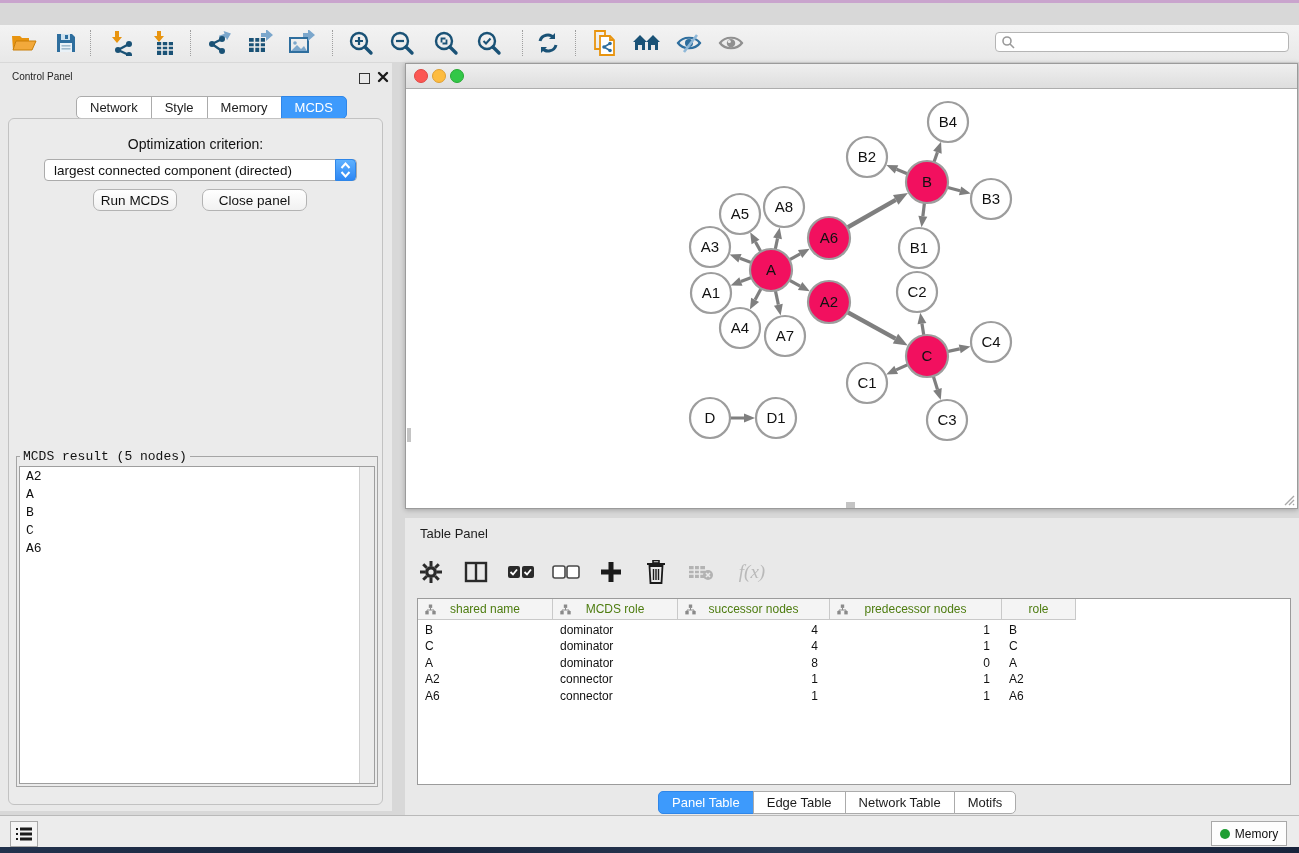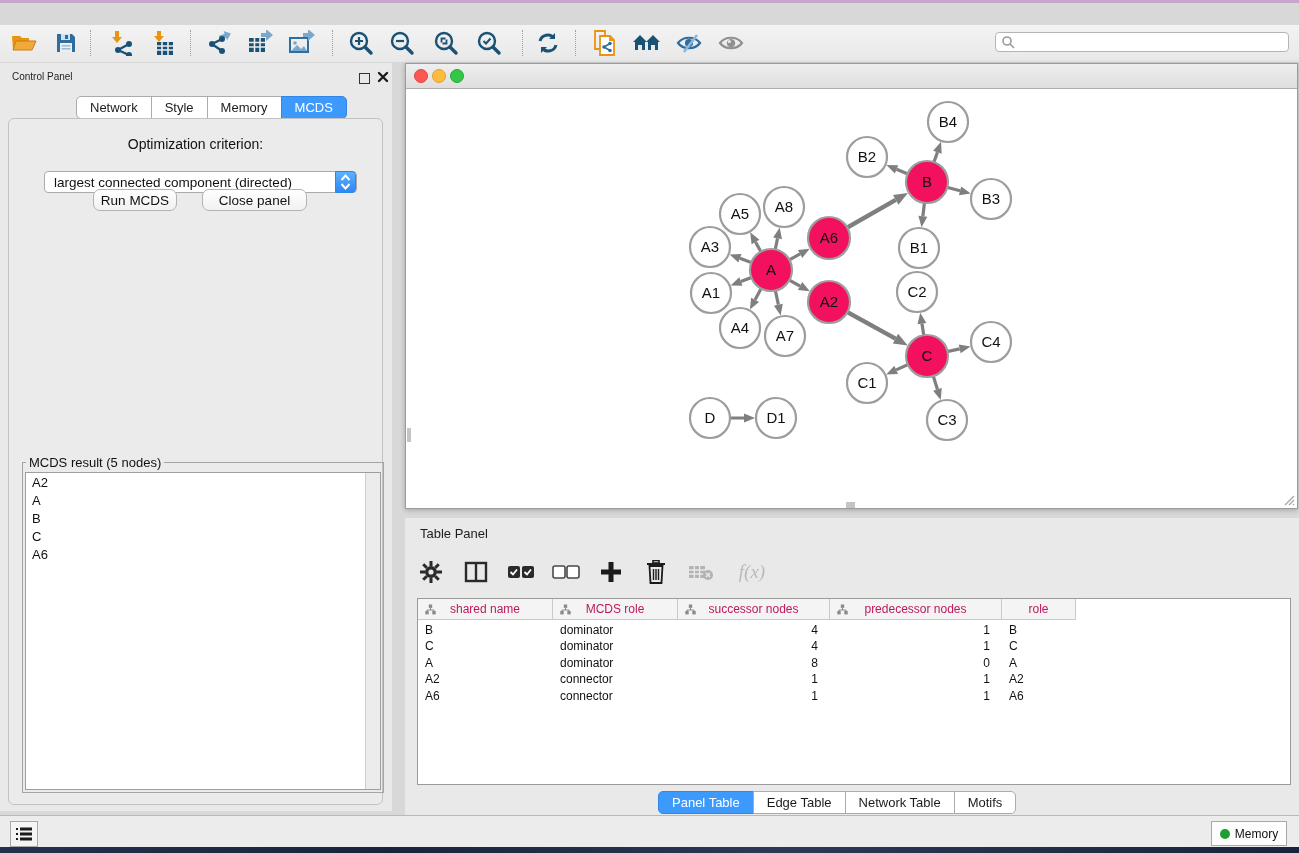--- a/index.html
+++ b/index.html
@@ -31,48 +31,48 @@
   .float-btn{position:absolute;width:9px;height:9px;border:1.5px solid #333;top:4px;}
   .close-x{position:absolute;top:2px;width:12px;height:12px;}
   .segrow{position:absolute;display:flex;align-items:center;}
   .seg{height:17px;line-height:17px;padding:2px 13px;font-size:13px;color:#1C1C1C;background:#fff;border:1px solid #ABABAB;margin-left:-1px;}
   .seg:first-child{border-radius:5px 0 0 5px;margin-left:0;}
   .seg:last-child{border-radius:0 5px 5px 0;}
   .seg.active{background:#3D9AFC;border-color:#2F86E8;color:#fff;}
   #cp-tabs{left:76px;top:33px;}
   #cp-body{position:absolute;left:8px;top:55px;width:375px;height:687px;background:#EBEBEB;border:1px solid #C2C2C2;border-radius:6px;box-sizing:border-box;}
   #opt-label{position:absolute;left:0;top:17px;width:100%;text-align:center;font-size:14px;color:#111;}
-  #criterion-select{position:absolute;left:35px;top:40px;width:313px;height:22px;background:#fff;border:1px solid #ABABAB;border-radius:4px;box-sizing:border-box;margin-top:12px;}
+  #criterion-select{position:absolute;left:35px;top:40px;width:313px;height:22px;background:#fff;border:1px solid #ABABAB;border-radius:4px;box-sizing:border-box;}
   #criterion-value{position:absolute;left:9px;top:3px;font-size:13.5px;color:#111;}
   #criterion-stepper{position:absolute;right:0;top:-1px;width:21px;height:22px;background:linear-gradient(#5EB1FF,#2E87F4);border-radius:0 4px 4px 0;border:1px solid #2F86E8;box-sizing:border-box;}
   .cp-btn{position:absolute;top:70px;height:22px;background:linear-gradient(#FFFFFF,#F1F1F1);border:1px solid #B3B3B3;border-radius:7px;font-size:13.5px;color:#111;display:flex;align-items:center;justify-content:center;box-sizing:border-box;}
   #run-btn{left:84px;width:84px;}
   #closepanel-btn{left:193px;width:105px;}
-  #result-fieldset{position:absolute;left:7px;top:330px;width:360px;height:336px;border:1px solid #A5A5A5;margin:6px;padding:0;}
+  #result-fieldset{position:absolute;left:7px;top:330px;width:360px;height:336px;border:1px solid #A5A5A5;margin:0;padding:0;font-family:Liberation Mono, monospace;}
   #result-fieldset legend{font-size:13px;color:#111;margin-left:3px;padding:0 3px;}
   #result-list{position:absolute;left:2px;top:2px;right:2px;bottom:2px;background:#fff;border:1px solid #9E9E9E;}
   .list-item{font-size:13px;color:#111;padding:1.5px 0 1.5px 6px;}
   #result-scroll{position:absolute;top:0;right:0;bottom:0;width:14px;background:#ECECEC;border-left:1px solid #CFCFCF;}
 
   
   #network-window{left:405px;top:1px;width:893px;height:446px;background:#fff;border:1px solid #9B9B9B;box-shadow:0 1px 5px rgba(0,0,0,0.25);box-sizing:border-box;}
   #nw-titlebar{position:absolute;left:0;top:0;width:100%;height:24px;background:linear-gradient(#EFEFEF,#DEDEDE);border-bottom:1px solid #ADADAD;}
   #nw-title{position:absolute;left:0;top:5px;width:100%;text-align:center;font-size:13px;color:#2E2E2E;}
   #network-canvas{position:absolute;left:0;top:25px;width:891px;height:419px;background:#fff;}
   .mini-thumb{position:absolute;background:#C4C4C4;}
 
   
   #table-panel{left:405px;top:456px;width:894px;height:297px;background:#E9E9E9;}
   #tp-title{position:absolute;left:15px;top:8px;font-size:13px;color:#1E1E1E;}
   #tp-toolbar{position:absolute;left:12px;top:36px;height:36px;display:flex;align-items:center;gap:17px;}
   .tpbtn{width:28px;height:28px;display:flex;align-items:center;justify-content:center;}
   #fx-label{font-family:"Liberation Serif",serif;font-style:italic;font-size:19px;color:#B9B9B9;}
   #table-box{position:absolute;left:12px;top:80px;width:874px;height:187px;background:#fff;border:1px solid #9B9B9B;box-sizing:border-box;}
   #table-header{position:absolute;left:0;top:0;height:22px;display:flex;}
-  .hcell{position:relative;height:21px;background:#F4F4F4;border-right:1px solid #C9C9C9;border-bottom:1px solid #C9C9C9;display:flex;align-items:center;justify-content:center;font-size:12px;color:#be185d;box-sizing:border-box;}
+  .hcell{position:relative;height:21px;background:#F4F4F4;border-right:1px solid #C9C9C9;border-bottom:1px solid #C9C9C9;display:flex;align-items:center;justify-content:center;font-size:12px;color:#4d7c0f;box-sizing:border-box;}
   .hcell .tree{position:absolute;left:7px;top:5px;}
   .trow{position:absolute;left:0;height:16px;display:flex;font-size:12px;color:#111;}
   .tcell{box-sizing:border-box;padding:1px 12px 0 7px;}
   .tcell.r{text-align:right;}
   #tp-tabs{left:253px;top:273px;}
 
   
   #statusbar{left:0;top:815px;width:1299px;height:32px;background:#ECECEC;border-top:1px solid #B9B9B9;box-sizing:border-box;}
   #list-btn{position:absolute;left:10px;top:5px;width:26px;height:24px;background:#F4F4F4;border:1px solid #A8A8A8;display:flex;align-items:center;justify-content:center;}
   #memory-btn{position:absolute;right:12px;top:5px;width:74px;height:23px;background:#FDFDFD;border:1px solid #A8A8A8;display:flex;align-items:center;justify-content:center;gap:5px;font-size:12px;color:#111;}

